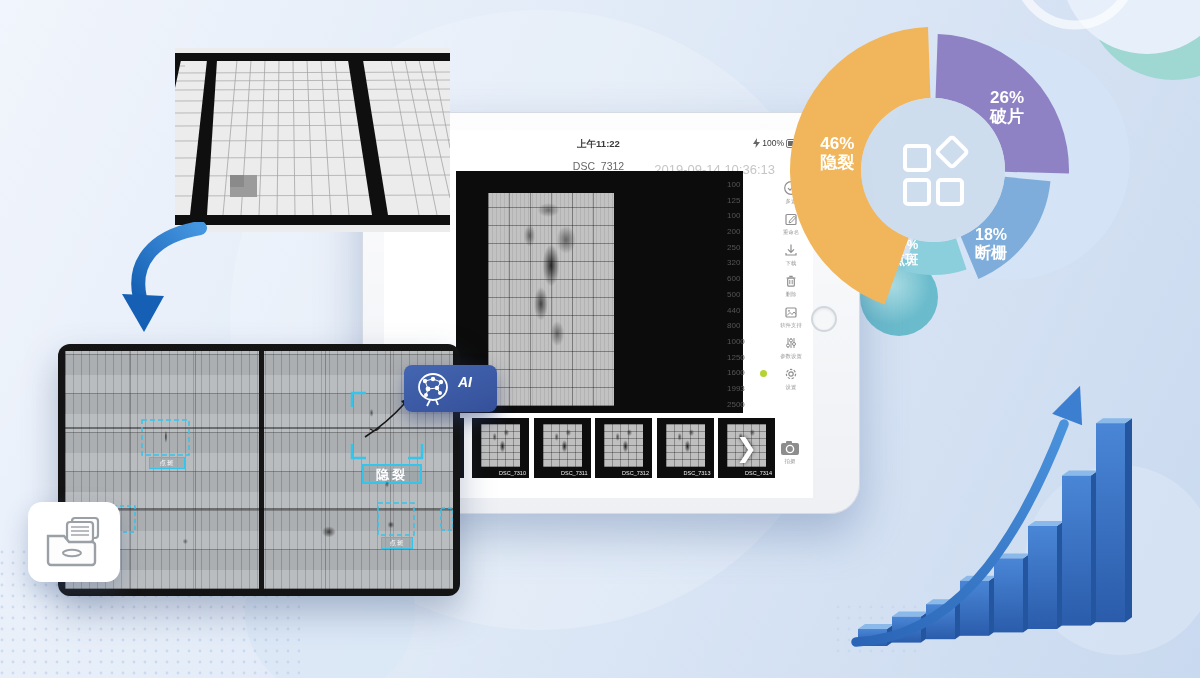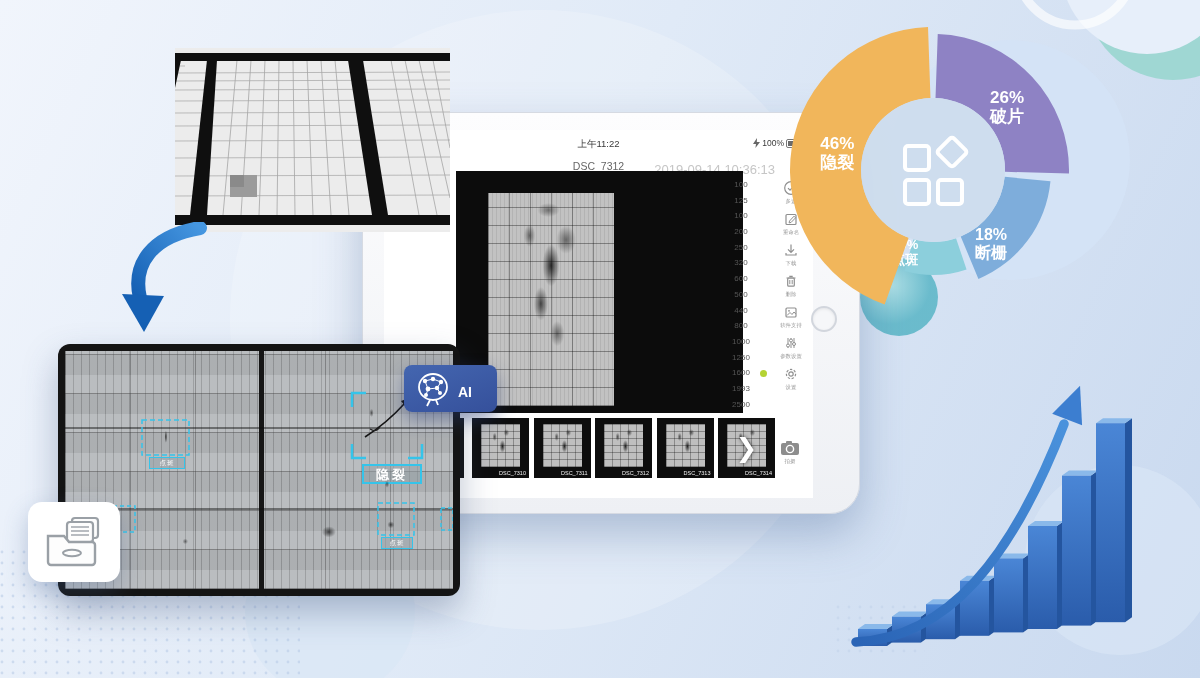--- a/index.html
+++ b/index.html
@@ -21,40 +21,40 @@
 
 
 .tablet{left:362px;top:112px;width:498px;height:402px;z-index:1;
  background:linear-gradient(#fdfdfe,#eef0f4);border:1px solid #d6dae2;border-radius:30px;
  box-shadow:0 20px 45px rgba(70,100,150,.35)}
 .screen{position:absolute;left:21px;top:17px;width:429px;height:368px;background:#fff;overflow:hidden}
 .homeBtn{position:absolute;left:448px;top:193px;width:26px;height:26px;border-radius:50%;
  border:2px solid #d2d6dd;background:#f6f7f9;box-shadow:inset 0 1px 3px rgba(0,0,0,.08)}
 .statusbar{position:absolute;left:0;top:0;width:100%;height:24px;font-size:9px;color:#3a3a3a}
 .sb-net{position:absolute;left:14px;top:9px}
-.sb-time{position:absolute;left:0;right:0;top:8px;text-align:center;font-weight:normal;font-size:9.5px}
+.sb-time{position:absolute;left:0;right:0;top:8px;text-align:center;font-weight:bold;font-size:9.5px}
 .sb-batt{position:absolute;right:10px;top:8px;display:flex;align-items:flex-end;gap:2px;font-size:8.5px}
 .titlebar{position:absolute;left:0;top:24px;width:100%;height:24px}
 .tb-name{position:absolute;left:0;right:0;top:6px;text-align:center;font-size:10.5px;color:#666}
 .tb-date{position:absolute;right:38px;top:8px;font-size:13px;color:#c6c6c6}
 .viewer{position:absolute;left:72px;top:41px;width:287px;height:242px;background:#0c0c0c}
 .el-main{position:absolute;left:32px;top:22px;width:126px;height:213px;background:#c2c2c2;
  background-image:
   repeating-linear-gradient(0deg,rgba(0,0,0,.35) 0 1px,transparent 1px 18px),
   repeating-linear-gradient(90deg,rgba(0,0,0,.32) 0 1px,transparent 1px 21px),
   repeating-linear-gradient(90deg,rgba(0,0,0,.08) 0 1px,transparent 1px 4px)}
 .el-main::before{content:"";position:absolute;inset:0;background-image:
  radial-gradient(12px 30px at 50% 34%,rgba(15,15,15,.85),transparent 70%),
  radial-gradient(10px 24px at 42% 52%,rgba(25,25,25,.75),transparent 70%),
  radial-gradient(14px 20px at 62% 22%,rgba(40,40,40,.6),transparent 70%),
  radial-gradient(8px 16px at 33% 20%,rgba(40,40,40,.6),transparent 70%),
  radial-gradient(10px 18px at 55% 66%,rgba(30,30,30,.55),transparent 70%),
  radial-gradient(16px 10px at 48% 8%,rgba(30,30,30,.5),transparent 70%)}
 .isoRail{position:absolute;left:343px;top:47px;width:28px}
-.iso-val{position:relative;height:15.7px;line-height:15.7px;text-align:center;font-size:8px;color:#555}
+.iso-val{position:relative;height:15.7px;line-height:15.7px;text-align:left;font-size:8px;color:#555}
 .iso-dot{position:absolute;right:-12px;top:4.5px;width:7px;height:7px;border-radius:50%;background:#b5d334}
 .tools{position:absolute;left:386px;top:50px;width:42px}
 .tool{height:31px;display:flex;flex-direction:column;align-items:center;justify-content:flex-start}
 .tool-label{font-size:6px;color:#9a9a9a;margin-top:1px;white-space:nowrap;transform:scale(.9)}
 .filmstrip{position:absolute;left:88px;top:288px;height:60px;display:flex;gap:4.5px}
 .thumb{position:relative;width:57px;height:60px;background:#0d0d0d;flex:none}
 .thumb-partial{left:28px;top:288px;width:52px;height:60px;background:#0d0d0d}
 .thumb-img{position:absolute;left:9px;top:6px;right:9px;bottom:11px;background:#bfbfbf;
  background-image:
   repeating-linear-gradient(0deg,rgba(0,0,0,.3) 0 1px,transparent 1px 7px),
@@ -93,21 +93,21 @@
 .det-label.big{left:297px;top:113px;width:60px;height:20px;line-height:17px;font-size:13px;
  font-weight:bold;letter-spacing:3px}
 .det-label.sm{height:12px;line-height:9px;font-size:6.5px;border-width:1.5px;letter-spacing:1px}
 .det-a{left:84px;top:106px;width:36px}
 .det-c{left:316px;top:186px;width:32px}
 
 
 .aiBadge{left:404px;top:365px;width:93px;height:47px;z-index:5;border-radius:8px;
  background:linear-gradient(160deg,#4466b0,#35509b);box-shadow:0 8px 18px rgba(40,60,120,.45);
  display:flex;align-items:center;padding:4px 8px}
-.aiText{color:#fff;font-weight:bold;font-size:14px;align-self:flex-end;margin:0 0 8px 2px}
+.aiText{color:#fff;font-weight:bold;font-style:italic;font-size:14px;align-self:flex-end;margin:0 0 18px 2px}
 
 
 .folderCard{left:28px;top:502px;width:92px;height:80px;z-index:5;background:#fff;border-radius:14px;
  box-shadow:0 10px 24px rgba(70,100,150,.3);display:flex;align-items:center;justify-content:center}
 
 
 .donut{left:770px;top:8px;width:340px;height:312px;z-index:6}
 .barChart{left:838px;top:375px;width:312px;height:292px;z-index:2}
 </style>
 </head>

